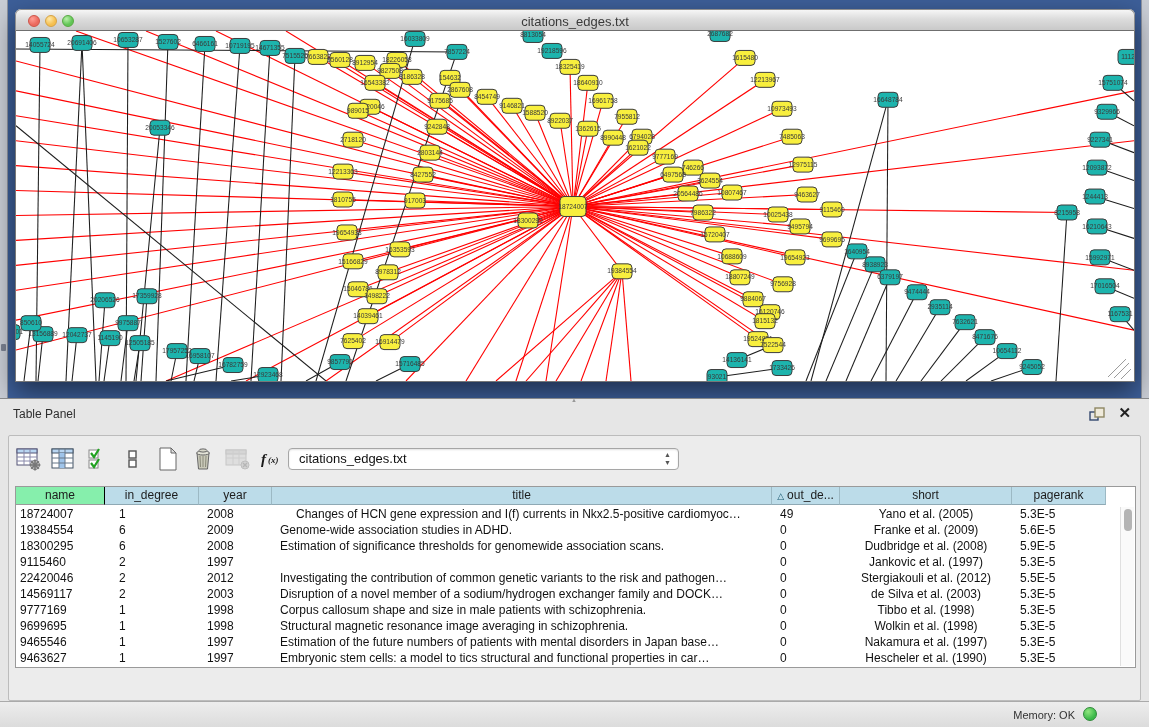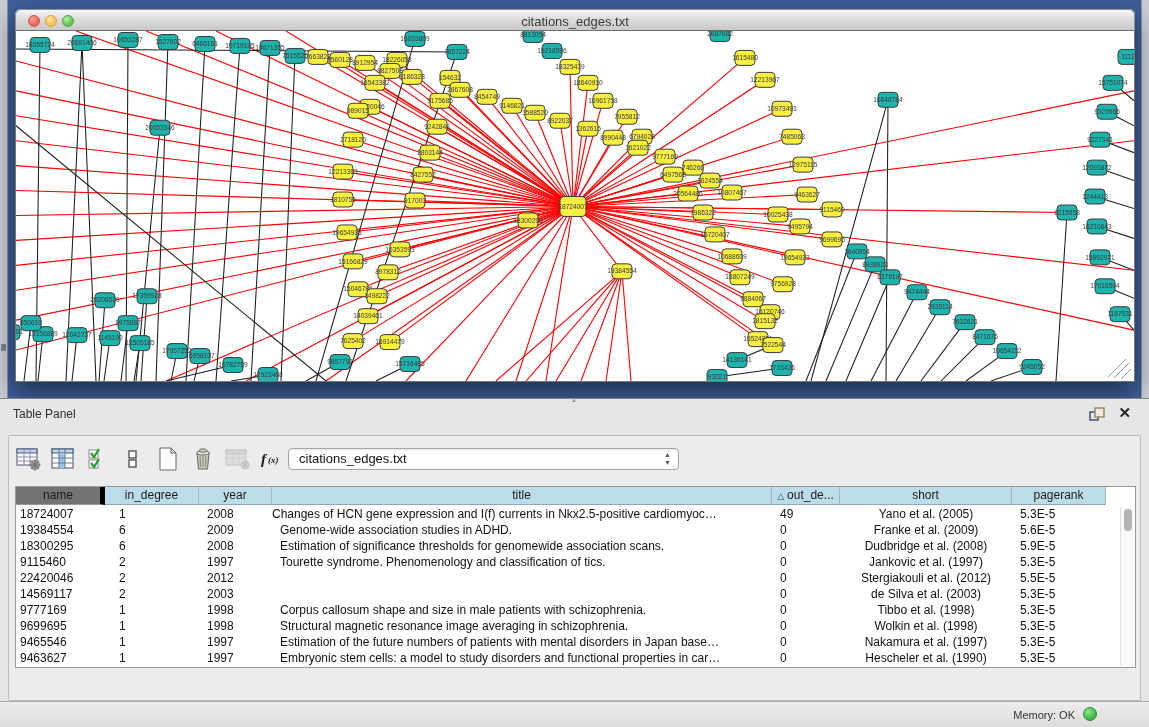--- a/index.html
+++ b/index.html
@@ -39,21 +39,21 @@
   .combo { position:absolute; left:279px; top:12px; width:391px; height:22px; background:#fff;
     border:1px solid #a6a6a6; border-radius:4px; box-shadow:inset 0 1px 2px rgba(0,0,0,.12);
     font-size:13px; color:#111; line-height:20px; padding-left:10px; cursor:pointer; }
   .combo .steppers { position:absolute; right:7px; top:2px; font-size:7px; color:#555; line-height:8px; text-align:center; }
 
   .tbl { position:absolute; left:6px; top:50px; width:1121px; height:182px; background:#fff;
     border:1px solid #9a9a9a; overflow:hidden; }
   .tbl-head { position:absolute; left:0; top:0; right:0; height:18px; }
   .th { position:absolute; top:0; height:18px; background:#bcdce9; border-right:1px solid #9cb9c4;
     border-bottom:1px solid #8fa9b4; font-size:12px; color:#1c1c1c; text-align:center; line-height:17px; cursor:pointer; }
-  .th.gray { background:#737373; border-right:5px solid #000000; border-bottom:1px solid #9a9a9a; }
+  .th.gray { background:#86efac; border-right:1px solid #000000; border-bottom:1px solid #9a9a9a; }
   .sort-tri { font-size:9px; color:#16566e; margin-right:3px; }
   .tbl-body { position:absolute; left:0; top:20px; right:16px; bottom:0; }
   .tr { position:absolute; left:0; right:0; height:16px; cursor:default; }
   .td { position:absolute; top:0; height:16px; font-size:12px; color:#111; white-space:nowrap; overflow:hidden; line-height:15px; }
   .vsb { position:absolute; right:1px; top:20px; width:14px; bottom:1px; background:#fafafa; border-left:1px solid #e0e0e0; }
   .vsb .thumb { position:absolute; left:3px; top:2px; width:8px; height:22px; background:#b4b4b4; border-radius:4px; }
 
   .tabs { position:absolute; left:419px; top:277px; height:21px; display:flex; cursor:pointer; }
   .tab { height:21px; padding:0 14px; font-size:12px; line-height:20px; color:#1d1d1d;
     background:linear-gradient(#ffffff,#f1f1f1); border:1px solid #b3b3b3; border-left:none; }
@@ -858,21 +858,21 @@
             <div class="th" style="left: 256px; width: 500px;"><span>title</span></div>
             <div class="th" style="left: 756px; width: 68px;"><span class="sort-tri">△</span><span>out_de...</span></div>
             <div class="th" style="left: 824px; width: 172px;"><span>short</span></div>
             <div class="th" style="left: 996px; width: 94px;"><span>pagerank</span></div>
           </div>
         <div class="tbl-body" id="tbody">
             <div class="tr" style="top: 0px;">
               <div class="td" style="left: 0px; width: 89px; padding-left: 4px;">18724007</div>
               <div class="td" style="left: 89px; width: 94px; padding-left: 14px;">1</div>
               <div class="td" style="left: 183px; width: 73px; padding-left: 8px;">2008</div>
-              <div class="td" style="left: 248px; width: 500px; padding-left: 8px;">Changes of HCN gene expression and I(f) currents in Nkx2.5-positive cardiomyoc…</div>
+              <div class="td" style="left: 272px; width: 500px; padding-left: 8px;">Changes of HCN gene expression and I(f) currents in Nkx2.5-positive cardiomyoc…</div>
               <div class="td" style="left: 756px; width: 68px; padding-left: 8px;">49</div>
               <div class="td" style="left: 824px; width: 172px; text-align: center;">Yano et al. (2005)</div>
               <div class="td" style="left: 996px; width: 94px; padding-left: 8px;">5.3E-5</div>
             </div>
             <div class="tr" style="top: 16px;">
               <div class="td" style="left: 0px; width: 89px; padding-left: 4px;">19384554</div>
               <div class="td" style="left: 89px; width: 94px; padding-left: 14px;">6</div>
               <div class="td" style="left: 183px; width: 73px; padding-left: 8px;">2009</div>
               <div class="td" style="left: 256px; width: 500px; padding-left: 8px;">Genome-wide association studies in ADHD.</div>
               <div class="td" style="left: 756px; width: 68px; padding-left: 8px;">0</div>
@@ -885,37 +885,38 @@
               <div class="td" style="left: 183px; width: 73px; padding-left: 8px;">2008</div>
               <div class="td" style="left: 256px; width: 500px; padding-left: 8px;">Estimation of significance thresholds for genomewide association scans.</div>
               <div class="td" style="left: 756px; width: 68px; padding-left: 8px;">0</div>
               <div class="td" style="left: 824px; width: 172px; text-align: center;">Dudbridge et al. (2008)</div>
               <div class="td" style="left: 996px; width: 94px; padding-left: 8px;">5.9E-5</div>
             </div>
             <div class="tr" style="top: 48px;">
               <div class="td" style="left: 0px; width: 89px; padding-left: 4px;">9115460</div>
               <div class="td" style="left: 89px; width: 94px; padding-left: 14px;">2</div>
               <div class="td" style="left: 183px; width: 73px; padding-left: 8px;">1997</div>
-              <div class="td" style="left: 256px; width: 500px; padding-left: 8px;">Tourette syndrome. Phenomenology and classification of tics.</div>
               <div class="td" style="left: 756px; width: 68px; padding-left: 8px;">0</div>
               <div class="td" style="left: 824px; width: 172px; text-align: center;">Jankovic et al. (1997)</div>
               <div class="td" style="left: 996px; width: 94px; padding-left: 8px;">5.3E-5</div>
             </div>
             <div class="tr" style="top: 64px;">
               <div class="td" style="left: 0px; width: 89px; padding-left: 4px;">22420046</div>
               <div class="td" style="left: 89px; width: 94px; padding-left: 14px;">2</div>
               <div class="td" style="left: 183px; width: 73px; padding-left: 8px;">2012</div>
+              <div class="td" style="left: 256px; width: 500px; padding-left: 8px;">Investigating the contribution of common genetic variants to the risk and pathogen…</div>
               <div class="td" style="left: 756px; width: 68px; padding-left: 8px;">0</div>
               <div class="td" style="left: 824px; width: 172px; text-align: center;">Stergiakouli et al. (2012)</div>
               <div class="td" style="left: 996px; width: 94px; padding-left: 8px;">5.5E-5</div>
             </div>
             <div class="tr" style="top: 80px;">
               <div class="td" style="left: 0px; width: 89px; padding-left: 4px;">14569117</div>
               <div class="td" style="left: 89px; width: 94px; padding-left: 14px;">2</div>
               <div class="td" style="left: 183px; width: 73px; padding-left: 8px;">2003</div>
+              <div class="td" style="left: 256px; width: 500px; padding-left: 8px;">Disruption of a novel member of a sodium/hydrogen exchanger family and DOCK…</div>
               <div class="td" style="left: 756px; width: 68px; padding-left: 8px;">0</div>
               <div class="td" style="left: 824px; width: 172px; text-align: center;">de Silva et al. (2003)</div>
               <div class="td" style="left: 996px; width: 94px; padding-left: 8px;">5.3E-5</div>
             </div>
             <div class="tr" style="top: 96px;">
               <div class="td" style="left: 0px; width: 89px; padding-left: 4px;">9777169</div>
               <div class="td" style="left: 89px; width: 94px; padding-left: 14px;">1</div>
               <div class="td" style="left: 183px; width: 73px; padding-left: 8px;">1998</div>
               <div class="td" style="left: 256px; width: 500px; padding-left: 8px;">Corpus callosum shape and size in male patients with schizophrenia.</div>
               <div class="td" style="left: 756px; width: 68px; padding-left: 8px;">0</div>
@@ -937,21 +938,21 @@
               <div class="td" style="left: 183px; width: 73px; padding-left: 8px;">1997</div>
               <div class="td" style="left: 256px; width: 500px; padding-left: 8px;">Estimation of the future numbers of patients with mental disorders in Japan base…</div>
               <div class="td" style="left: 756px; width: 68px; padding-left: 8px;">0</div>
               <div class="td" style="left: 824px; width: 172px; text-align: center;">Nakamura et al. (1997)</div>
               <div class="td" style="left: 996px; width: 94px; padding-left: 8px;">5.3E-5</div>
             </div>
             <div class="tr" style="top: 144px;">
               <div class="td" style="left: 0px; width: 89px; padding-left: 4px;">9463627</div>
               <div class="td" style="left: 89px; width: 94px; padding-left: 14px;">1</div>
               <div class="td" style="left: 183px; width: 73px; padding-left: 8px;">1997</div>
-              <div class="td" style="left: 256px; width: 500px; padding-left: 8px;">Embryonic stem cells: a model to study disorders and functional properties in car…</div>
+              <div class="td" style="left: 256px; width: 500px; padding-left: 8px;">Embryonic stem cells: a model to tics structural and functional properties in car…</div>
               <div class="td" style="left: 756px; width: 68px; padding-left: 8px;">0</div>
               <div class="td" style="left: 824px; width: 172px; text-align: center;">Hescheler et al. (1990)</div>
               <div class="td" style="left: 996px; width: 94px; padding-left: 8px;">5.3E-5</div>
             </div>
           </div>
         <div class="vsb">
           <div class="thumb"></div>
         </div>
       </div>
 

